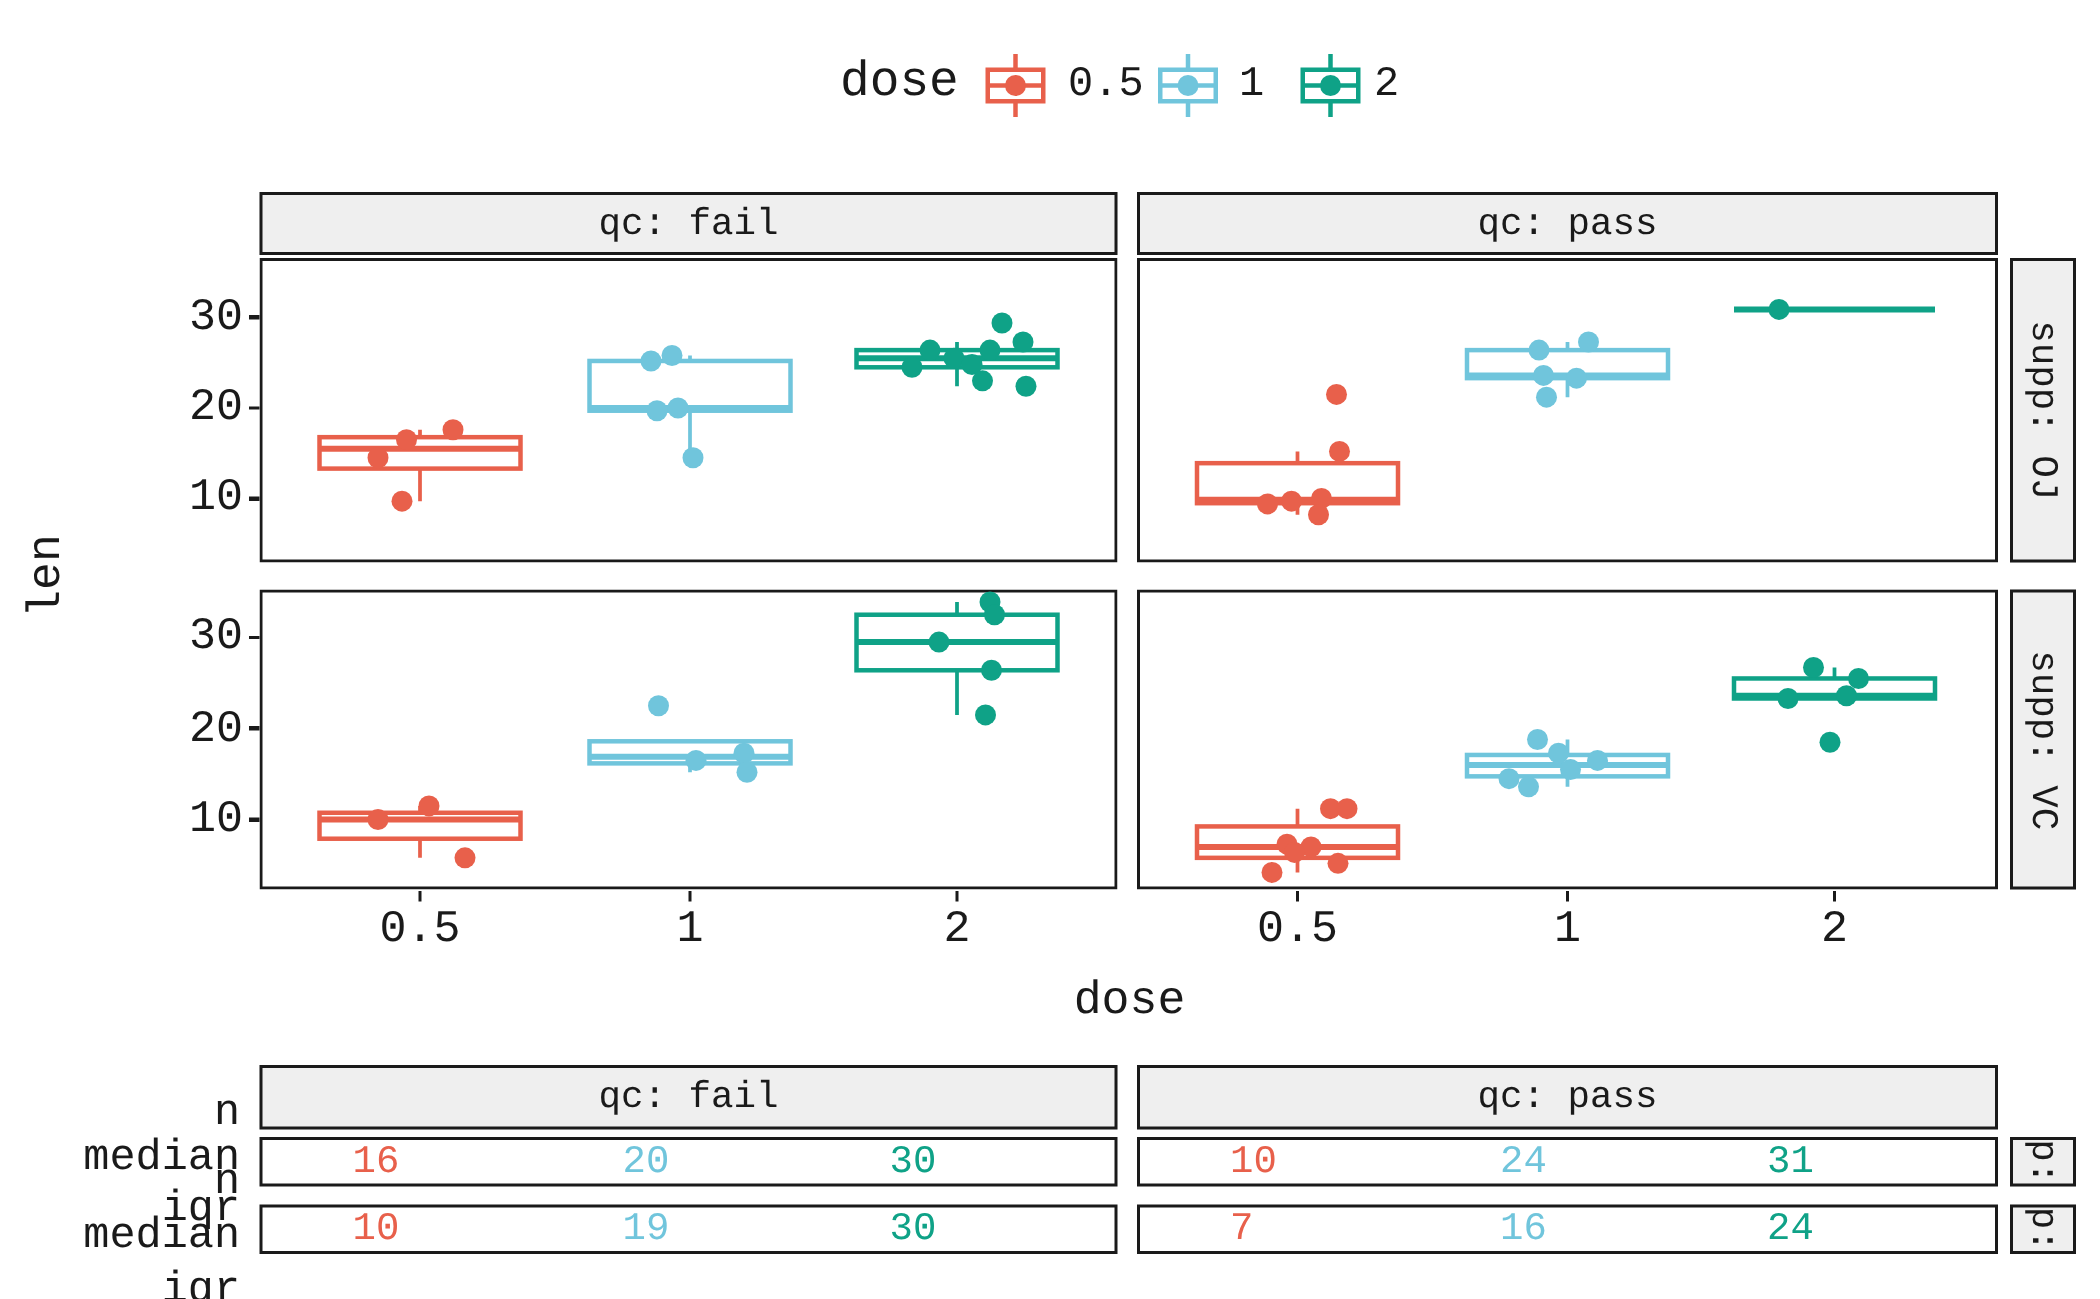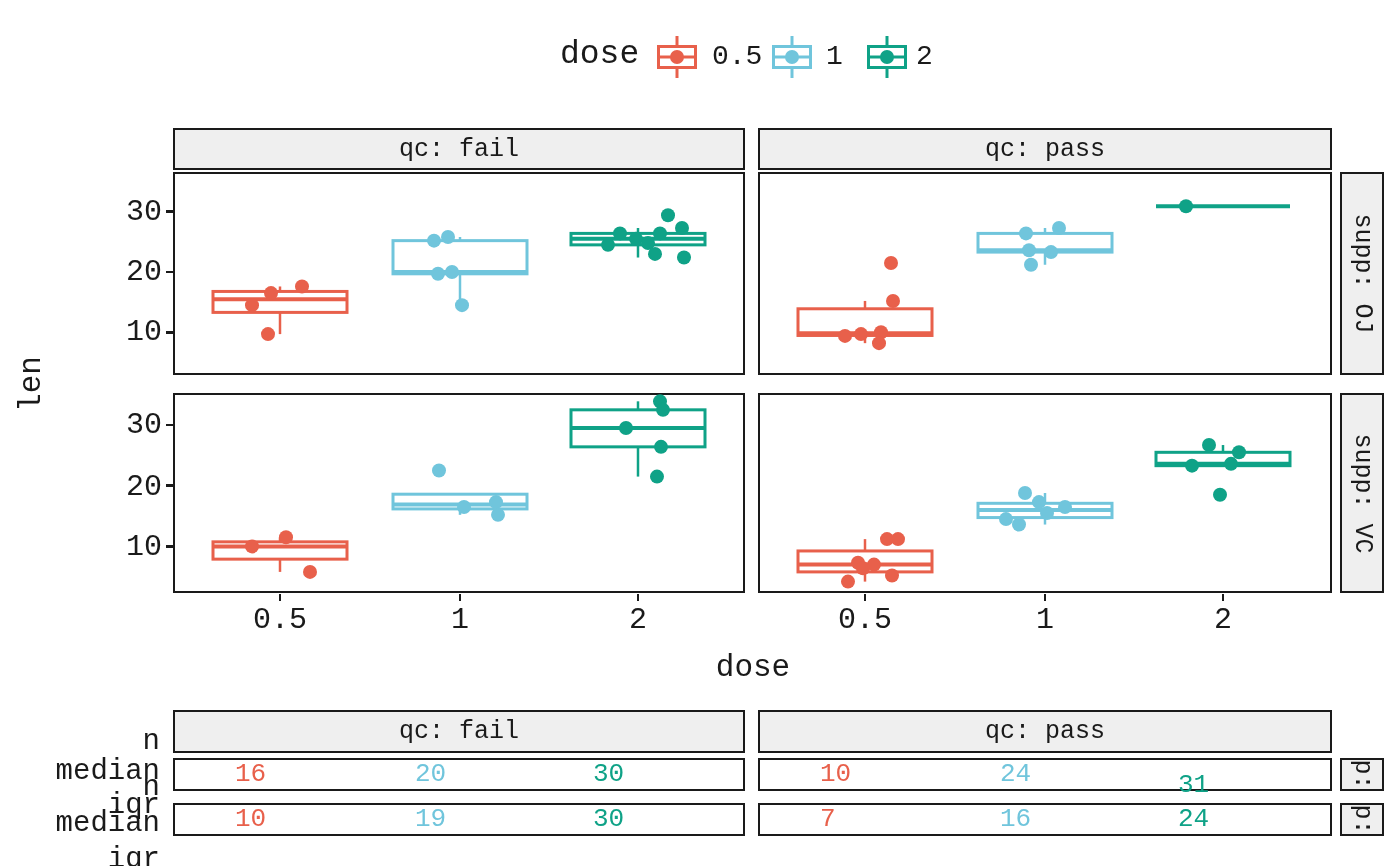--- a/index.html
+++ b/index.html
@@ -217,21 +217,21 @@
   <div class="panel-box" style="left:173px;top:758px;width:572px;height:33px;"></div>
   <div class="panel-box" style="left:758px;top:758px;width:574px;height:33px;"></div>
   <div class="panel-box" style="left:173px;top:803px;width:572px;height:33px;"></div>
   <div class="panel-box" style="left:758px;top:803px;width:574px;height:33px;"></div>
 
   <div class="tbl-num c0" style="left:235px;top:761px;">16</div>
   <div class="tbl-num c1" style="left:415px;top:761px;">20</div>
   <div class="tbl-num c2" style="left:593px;top:761px;">30</div>
   <div class="tbl-num c0" style="left:820px;top:761px;">10</div>
   <div class="tbl-num c1" style="left:1000px;top:761px;">24</div>
-  <div class="tbl-num c2" style="left:1178px;top:761px;margin-top:11px;">31</div>
+  <div class="tbl-num c2" style="left:1178px;top:761px;">31</div>
 
   <div class="tbl-num c0" style="left:235px;top:806px;">10</div>
   <div class="tbl-num c1" style="left:415px;top:806px;">19</div>
   <div class="tbl-num c2" style="left:593px;top:806px;">30</div>
   <div class="tbl-num c0" style="left:820px;top:806px;">7</div>
   <div class="tbl-num c1" style="left:1000px;top:806px;">16</div>
   <div class="tbl-num c2" style="left:1178px;top:806px;">24</div>
 
   <div class="tbl-lab" style="top:726px;">n</div>
   <div class="tbl-lab" style="top:756px;">median</div>

